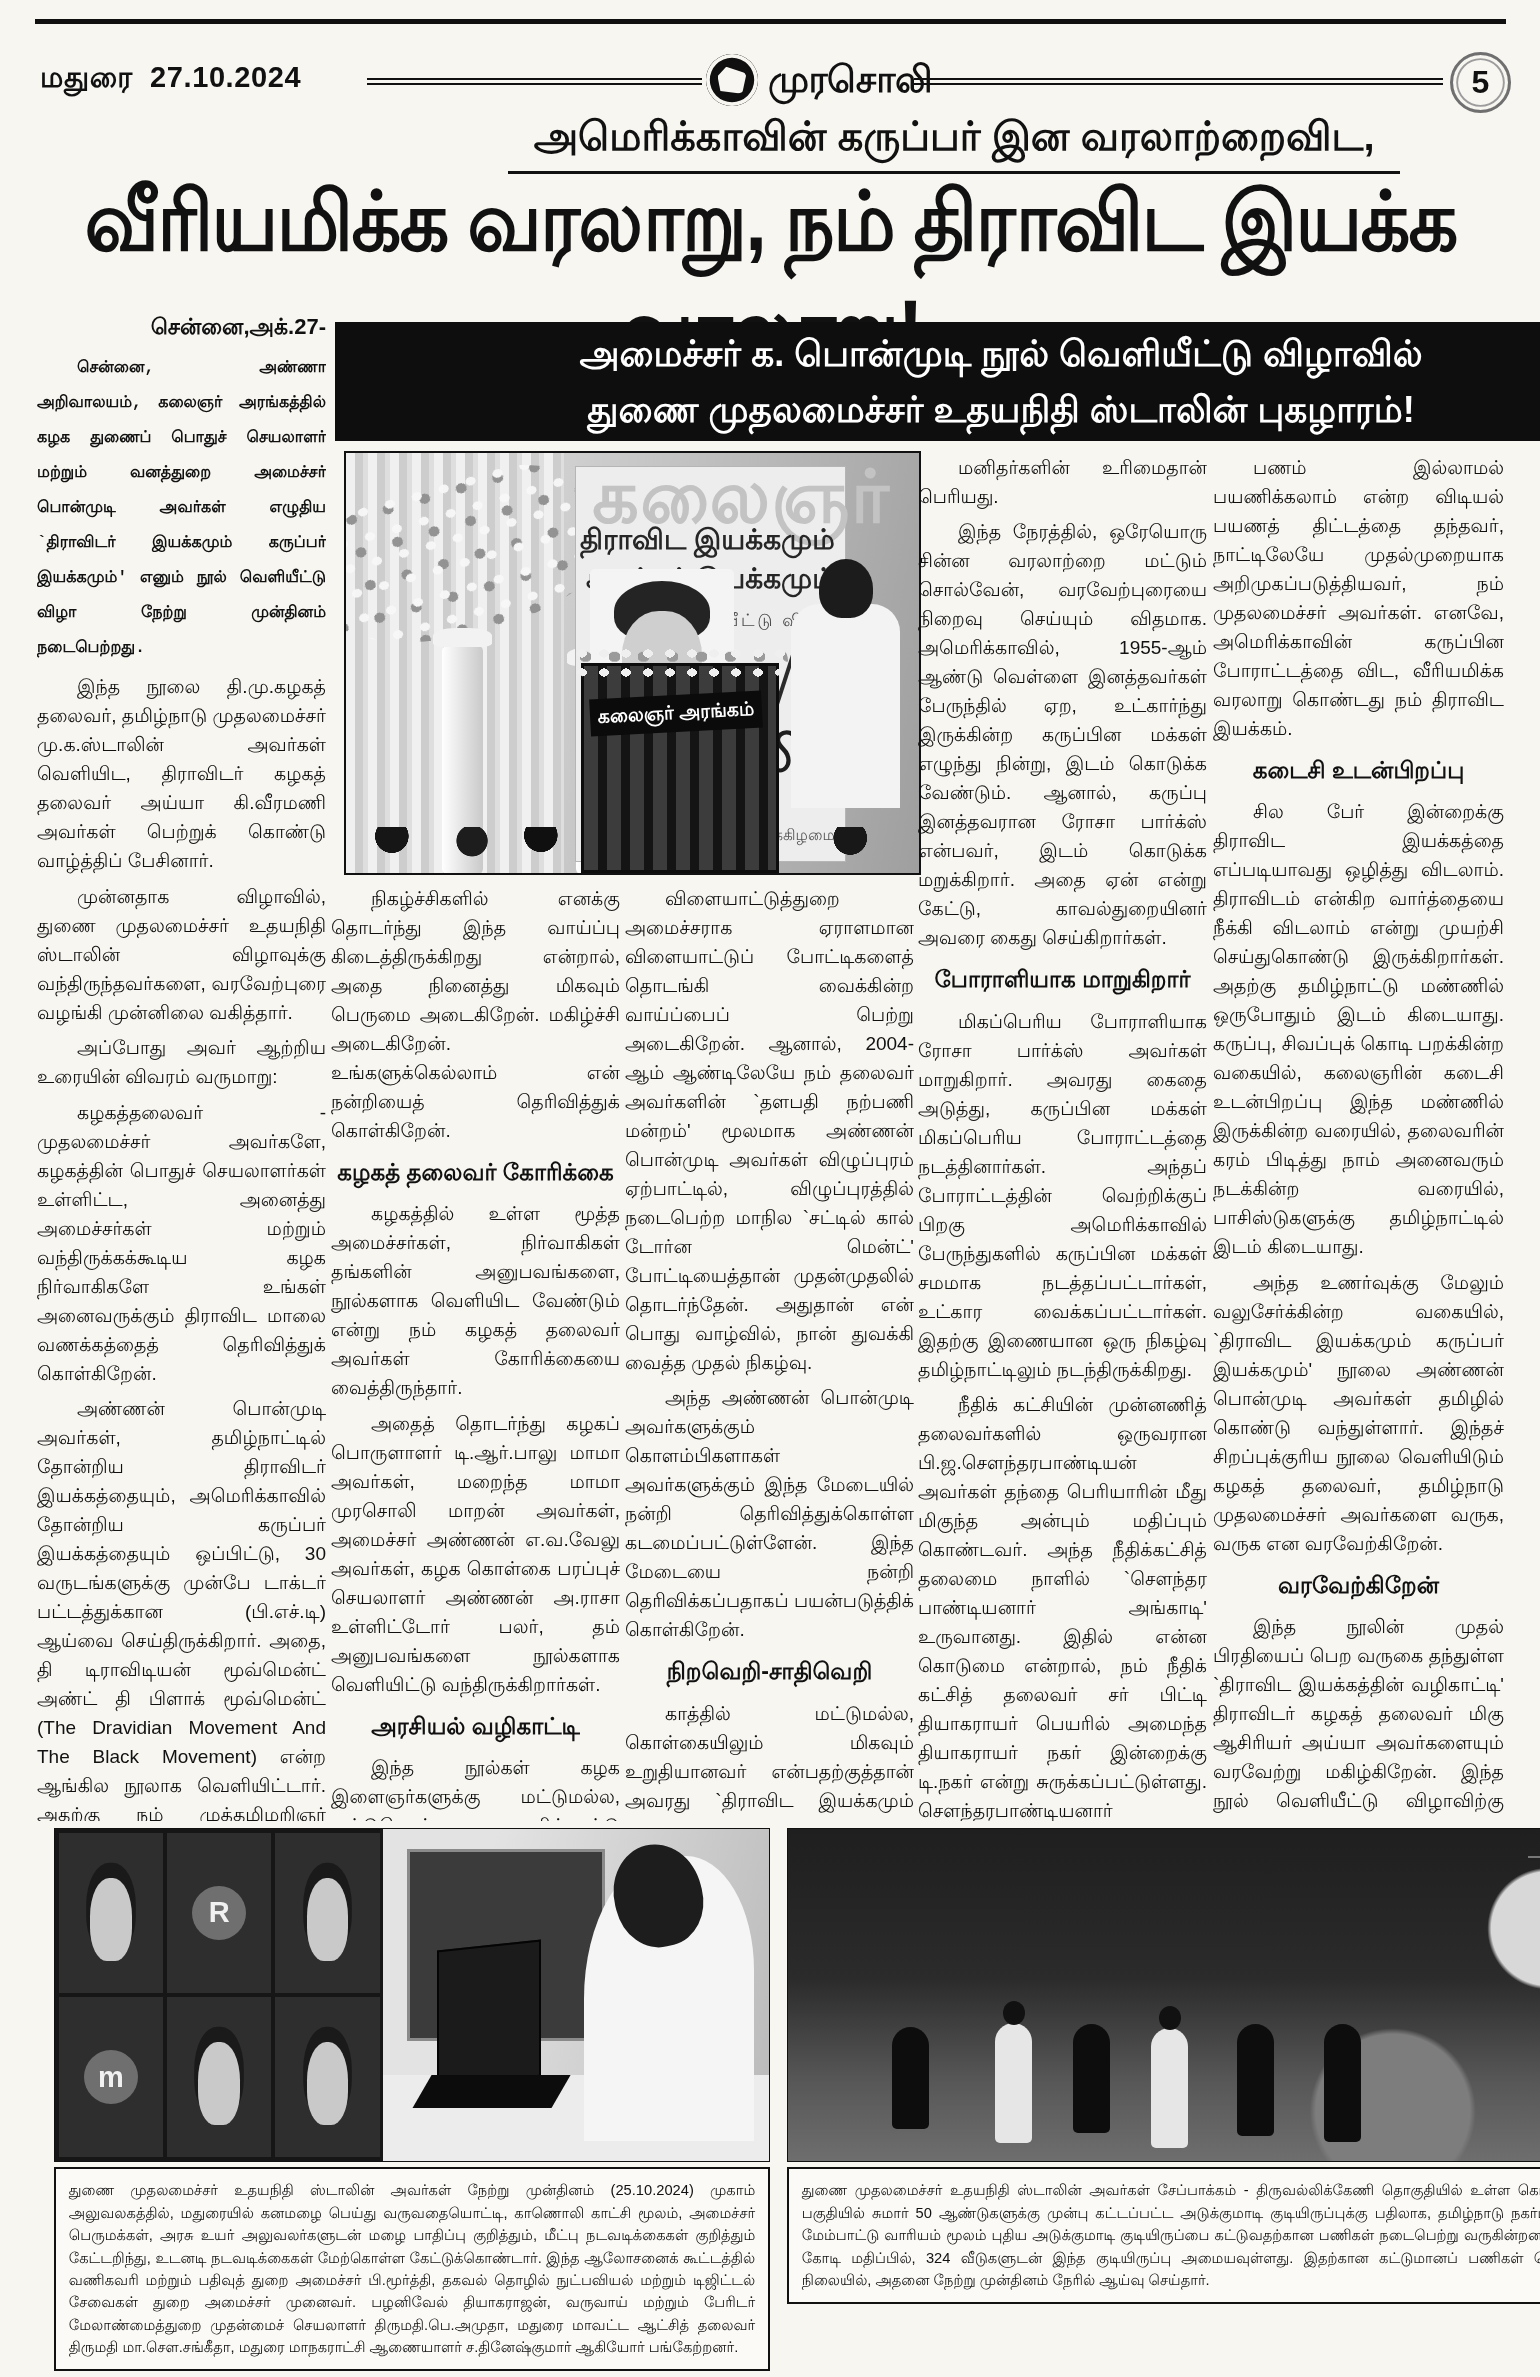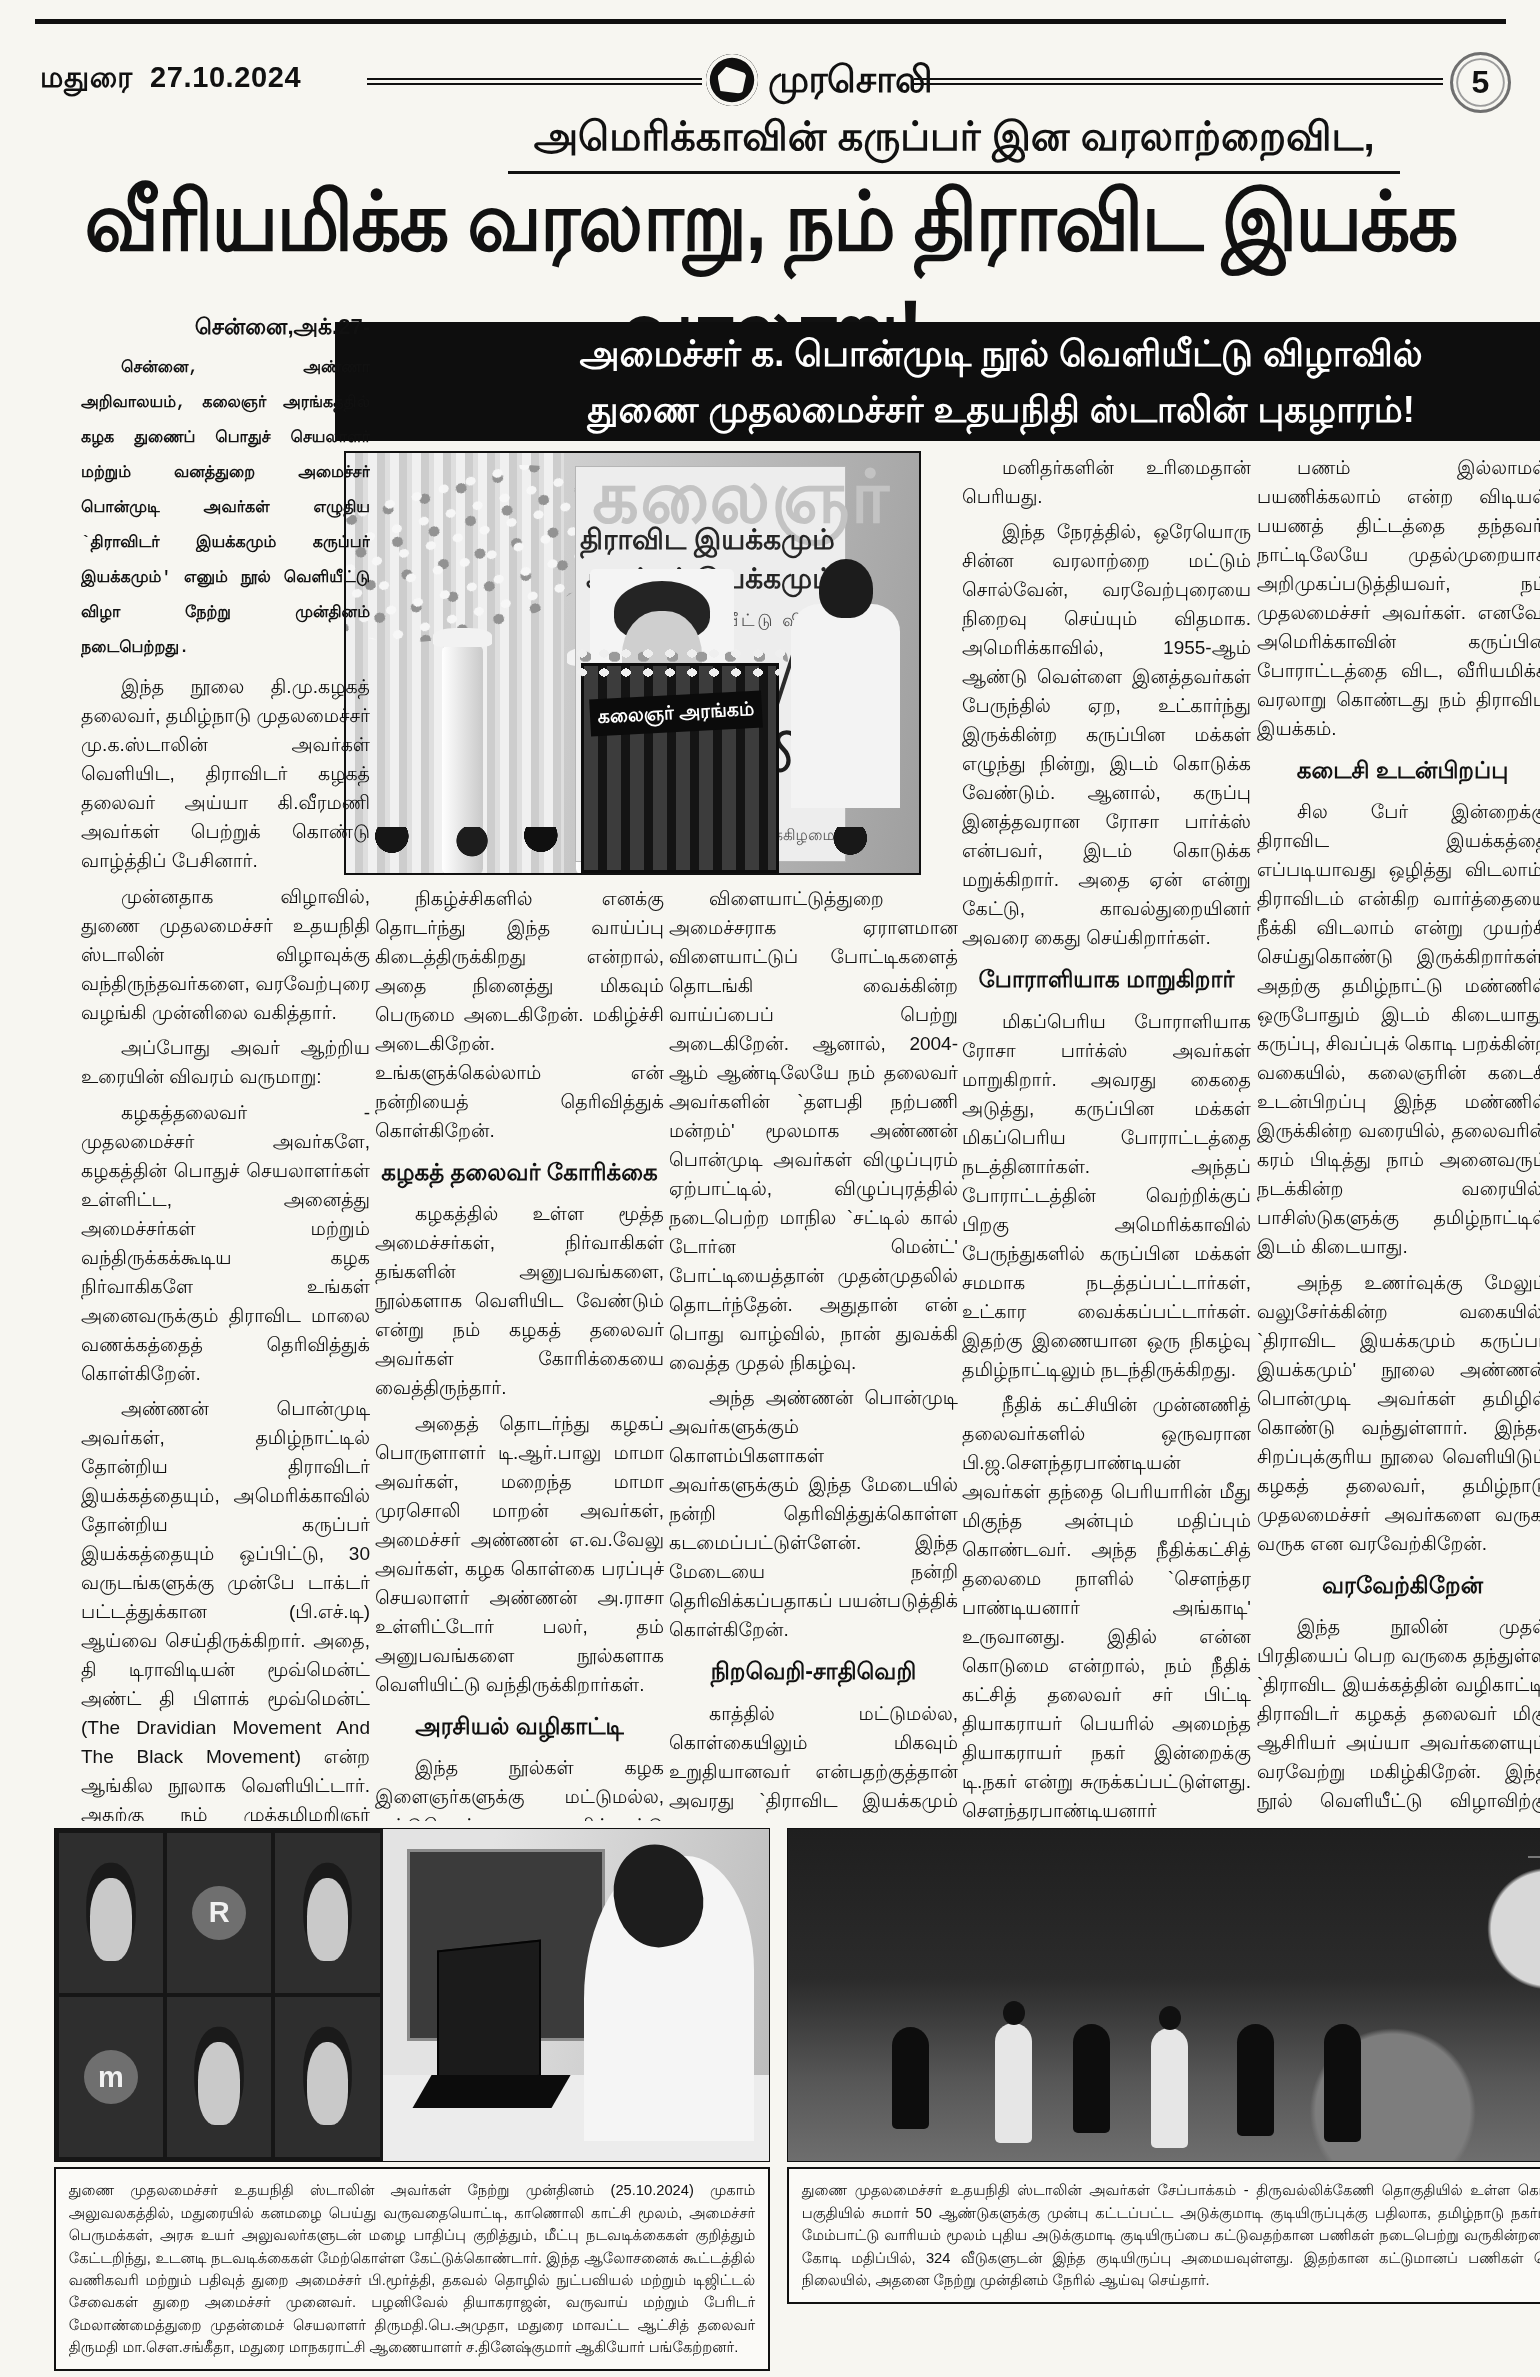--- a/index.html
+++ b/index.html
@@ -24,21 +24,21 @@
   .kicker-wrap{position:absolute;left:16px;top:114px;width:1384px;text-align:right;}
   .kicker{display:inline-block;font-size:40px;font-weight:800;letter-spacing:0px;
           padding:0 25.5px 6.4px;border-bottom:3.2px solid #111;}
   .headline{position:absolute;left:0;top:167px;width:1541px;text-align:center;
             font-size:78px;font-weight:900;letter-spacing:-1.9px;line-height:102px;
             transform:scaleY(1.06);transform-origin:top;}
   .hl-box{position:absolute;left:335px;top:322px;width:1332px;height:119px;background:#0e0e0e;
           color:#fff;display:flex;flex-direction:column;justify-content:center;align-items:center;}
   .hl-box div{font-size:36px;font-weight:800;line-height:56px;letter-spacing:0;}
   
-  .col{position:absolute;overflow:hidden;margin-left:44px;}
+  .col{position:absolute;overflow:hidden;}
   .col1{left:37px; top:314px; width:289px;height:1507px;}
   .col2{left:331px;top:884px;width:289px;height:937px;}
   .col3{left:625px;top:884px;width:289px;height:937px;}
   .col4{left:918px;top:453px;width:289px;height:1368px;}
   .col5{left:1213px;top:453px;width:291px;height:1368px;}
   .blk{margin:0 0 6.4px;}
   .t-p{font-size:19px;line-height:29px;text-align:justify;text-indent:40px;}
   .t-lead{font-size:16px;line-height:35px;text-align:justify;text-indent:40px;font-weight:700;font-family:Liberation Mono, monospace;}
   .t-h{font-size:23px;font-weight:800;text-align:center;margin:14px 0 10.2px;}
   .t-date{font-size:22px;font-weight:800;text-align:right;margin-bottom:9px;}

